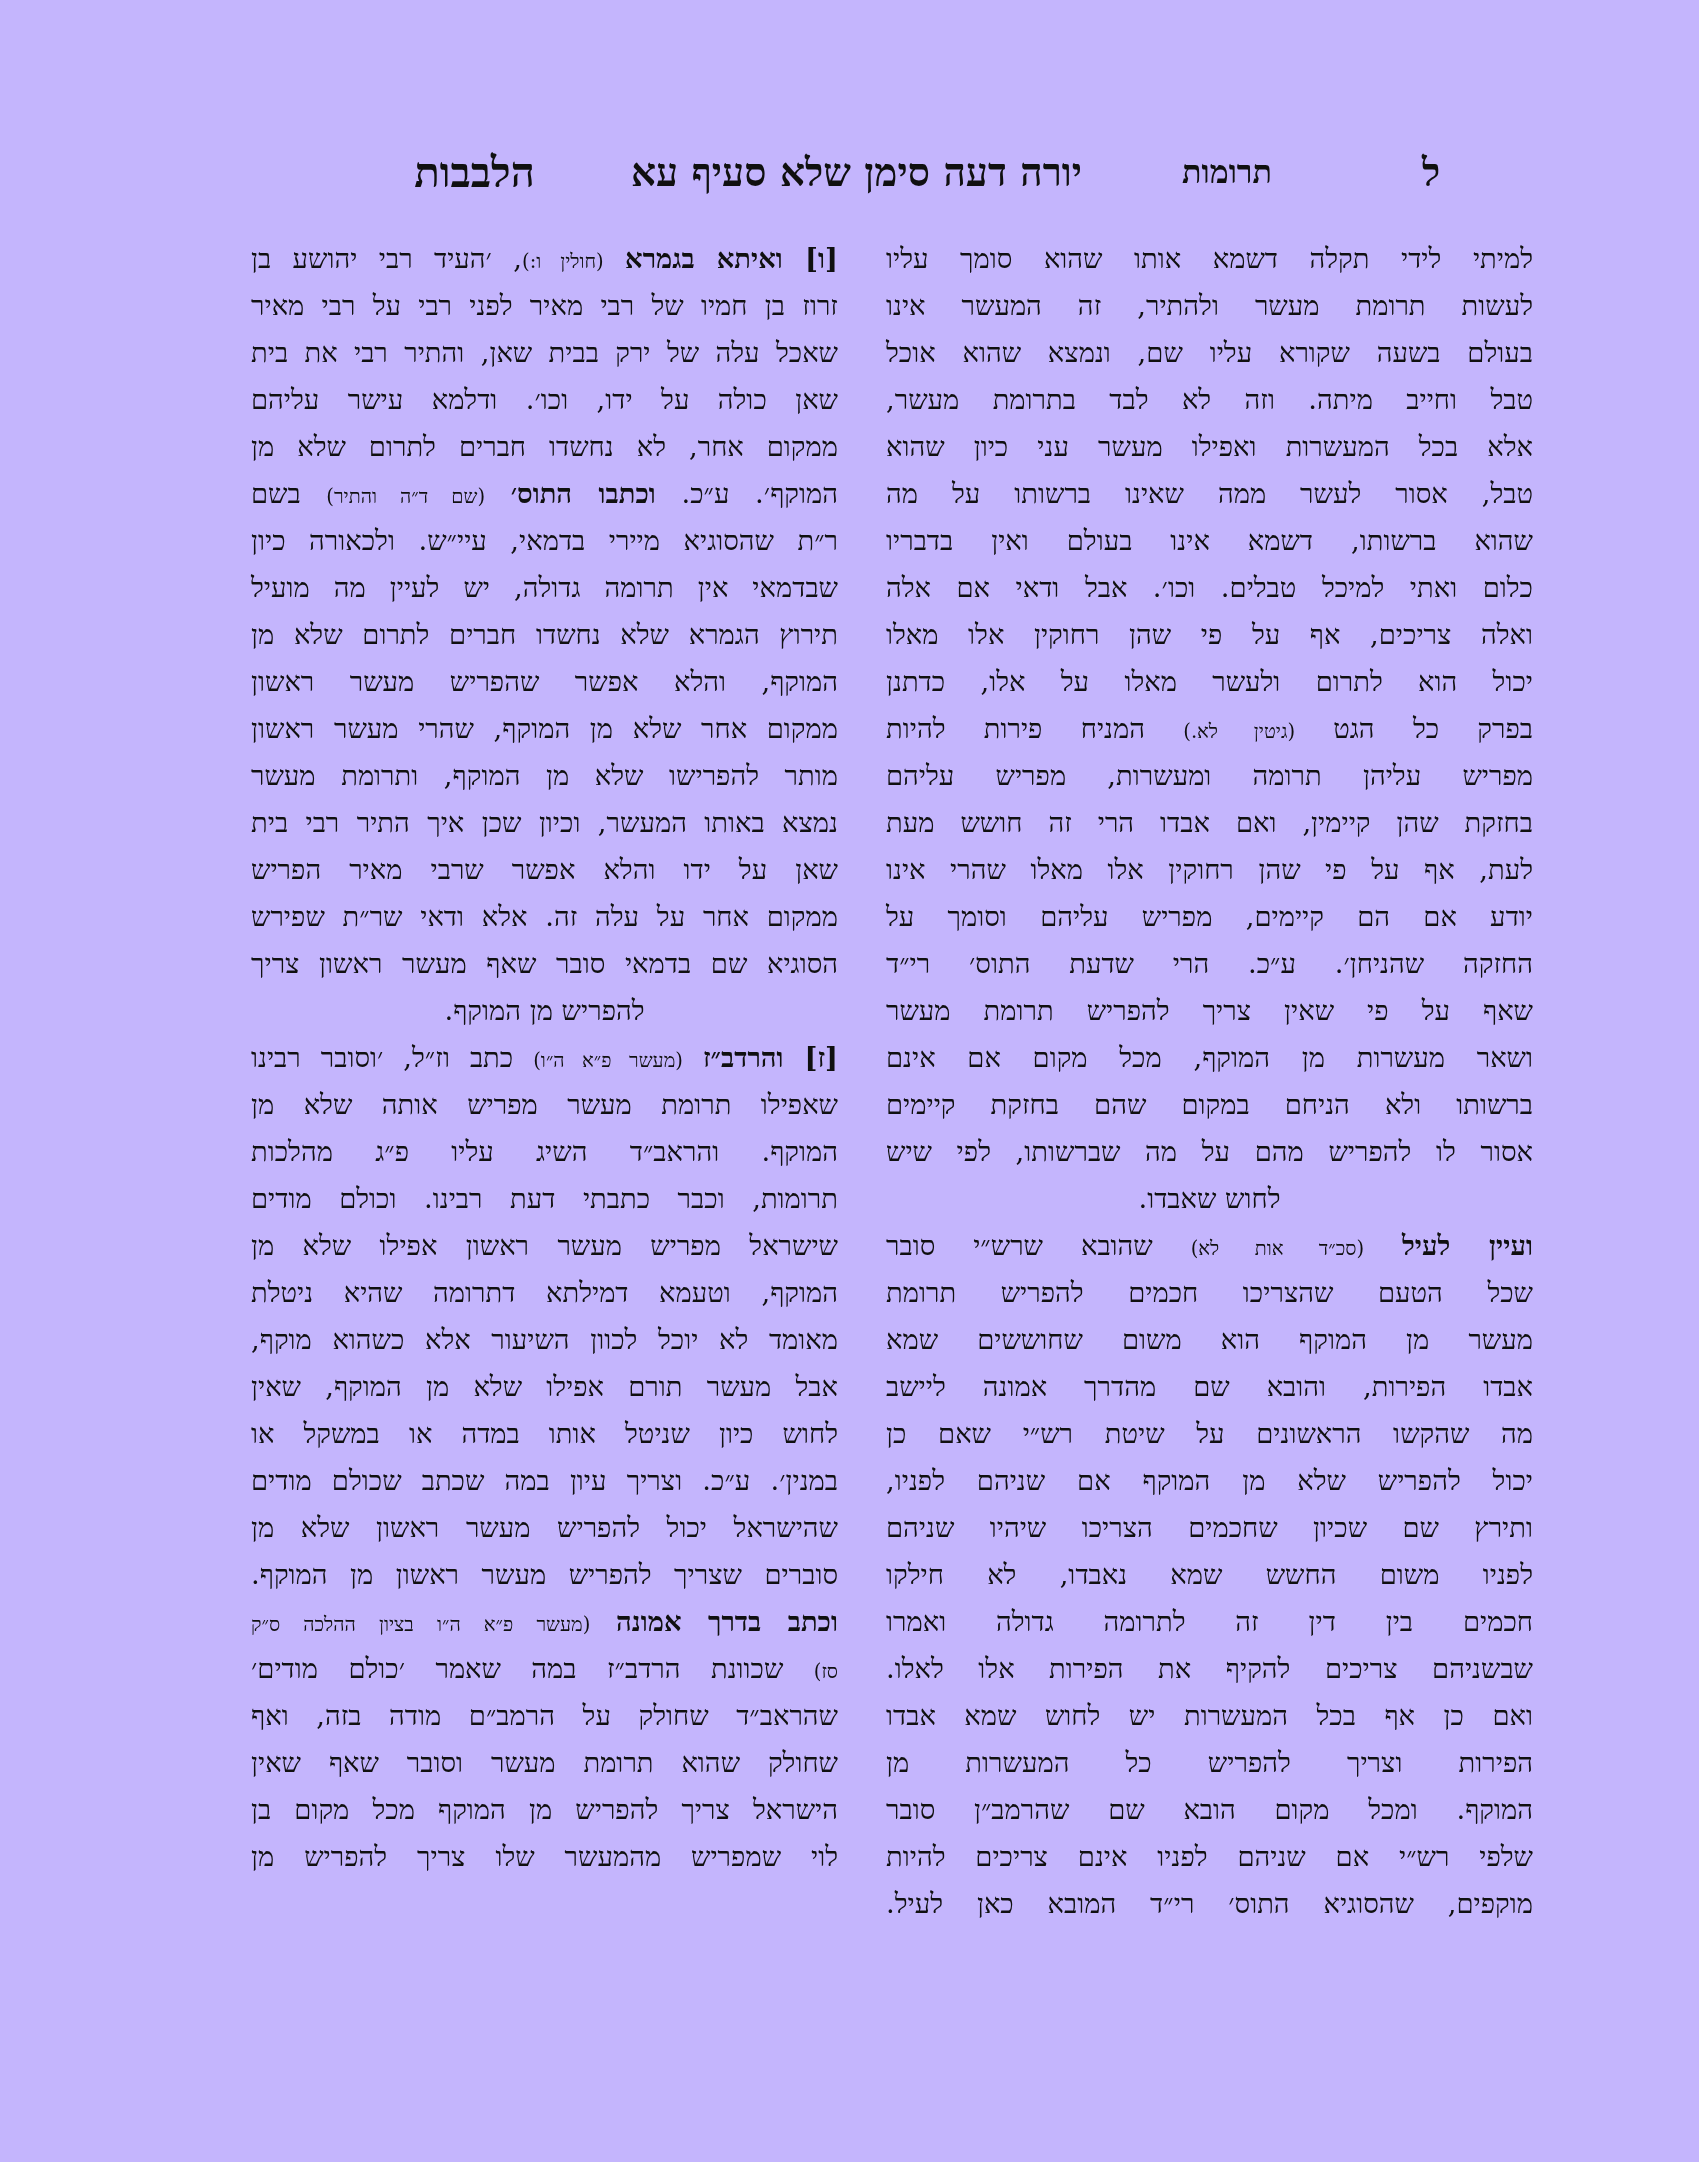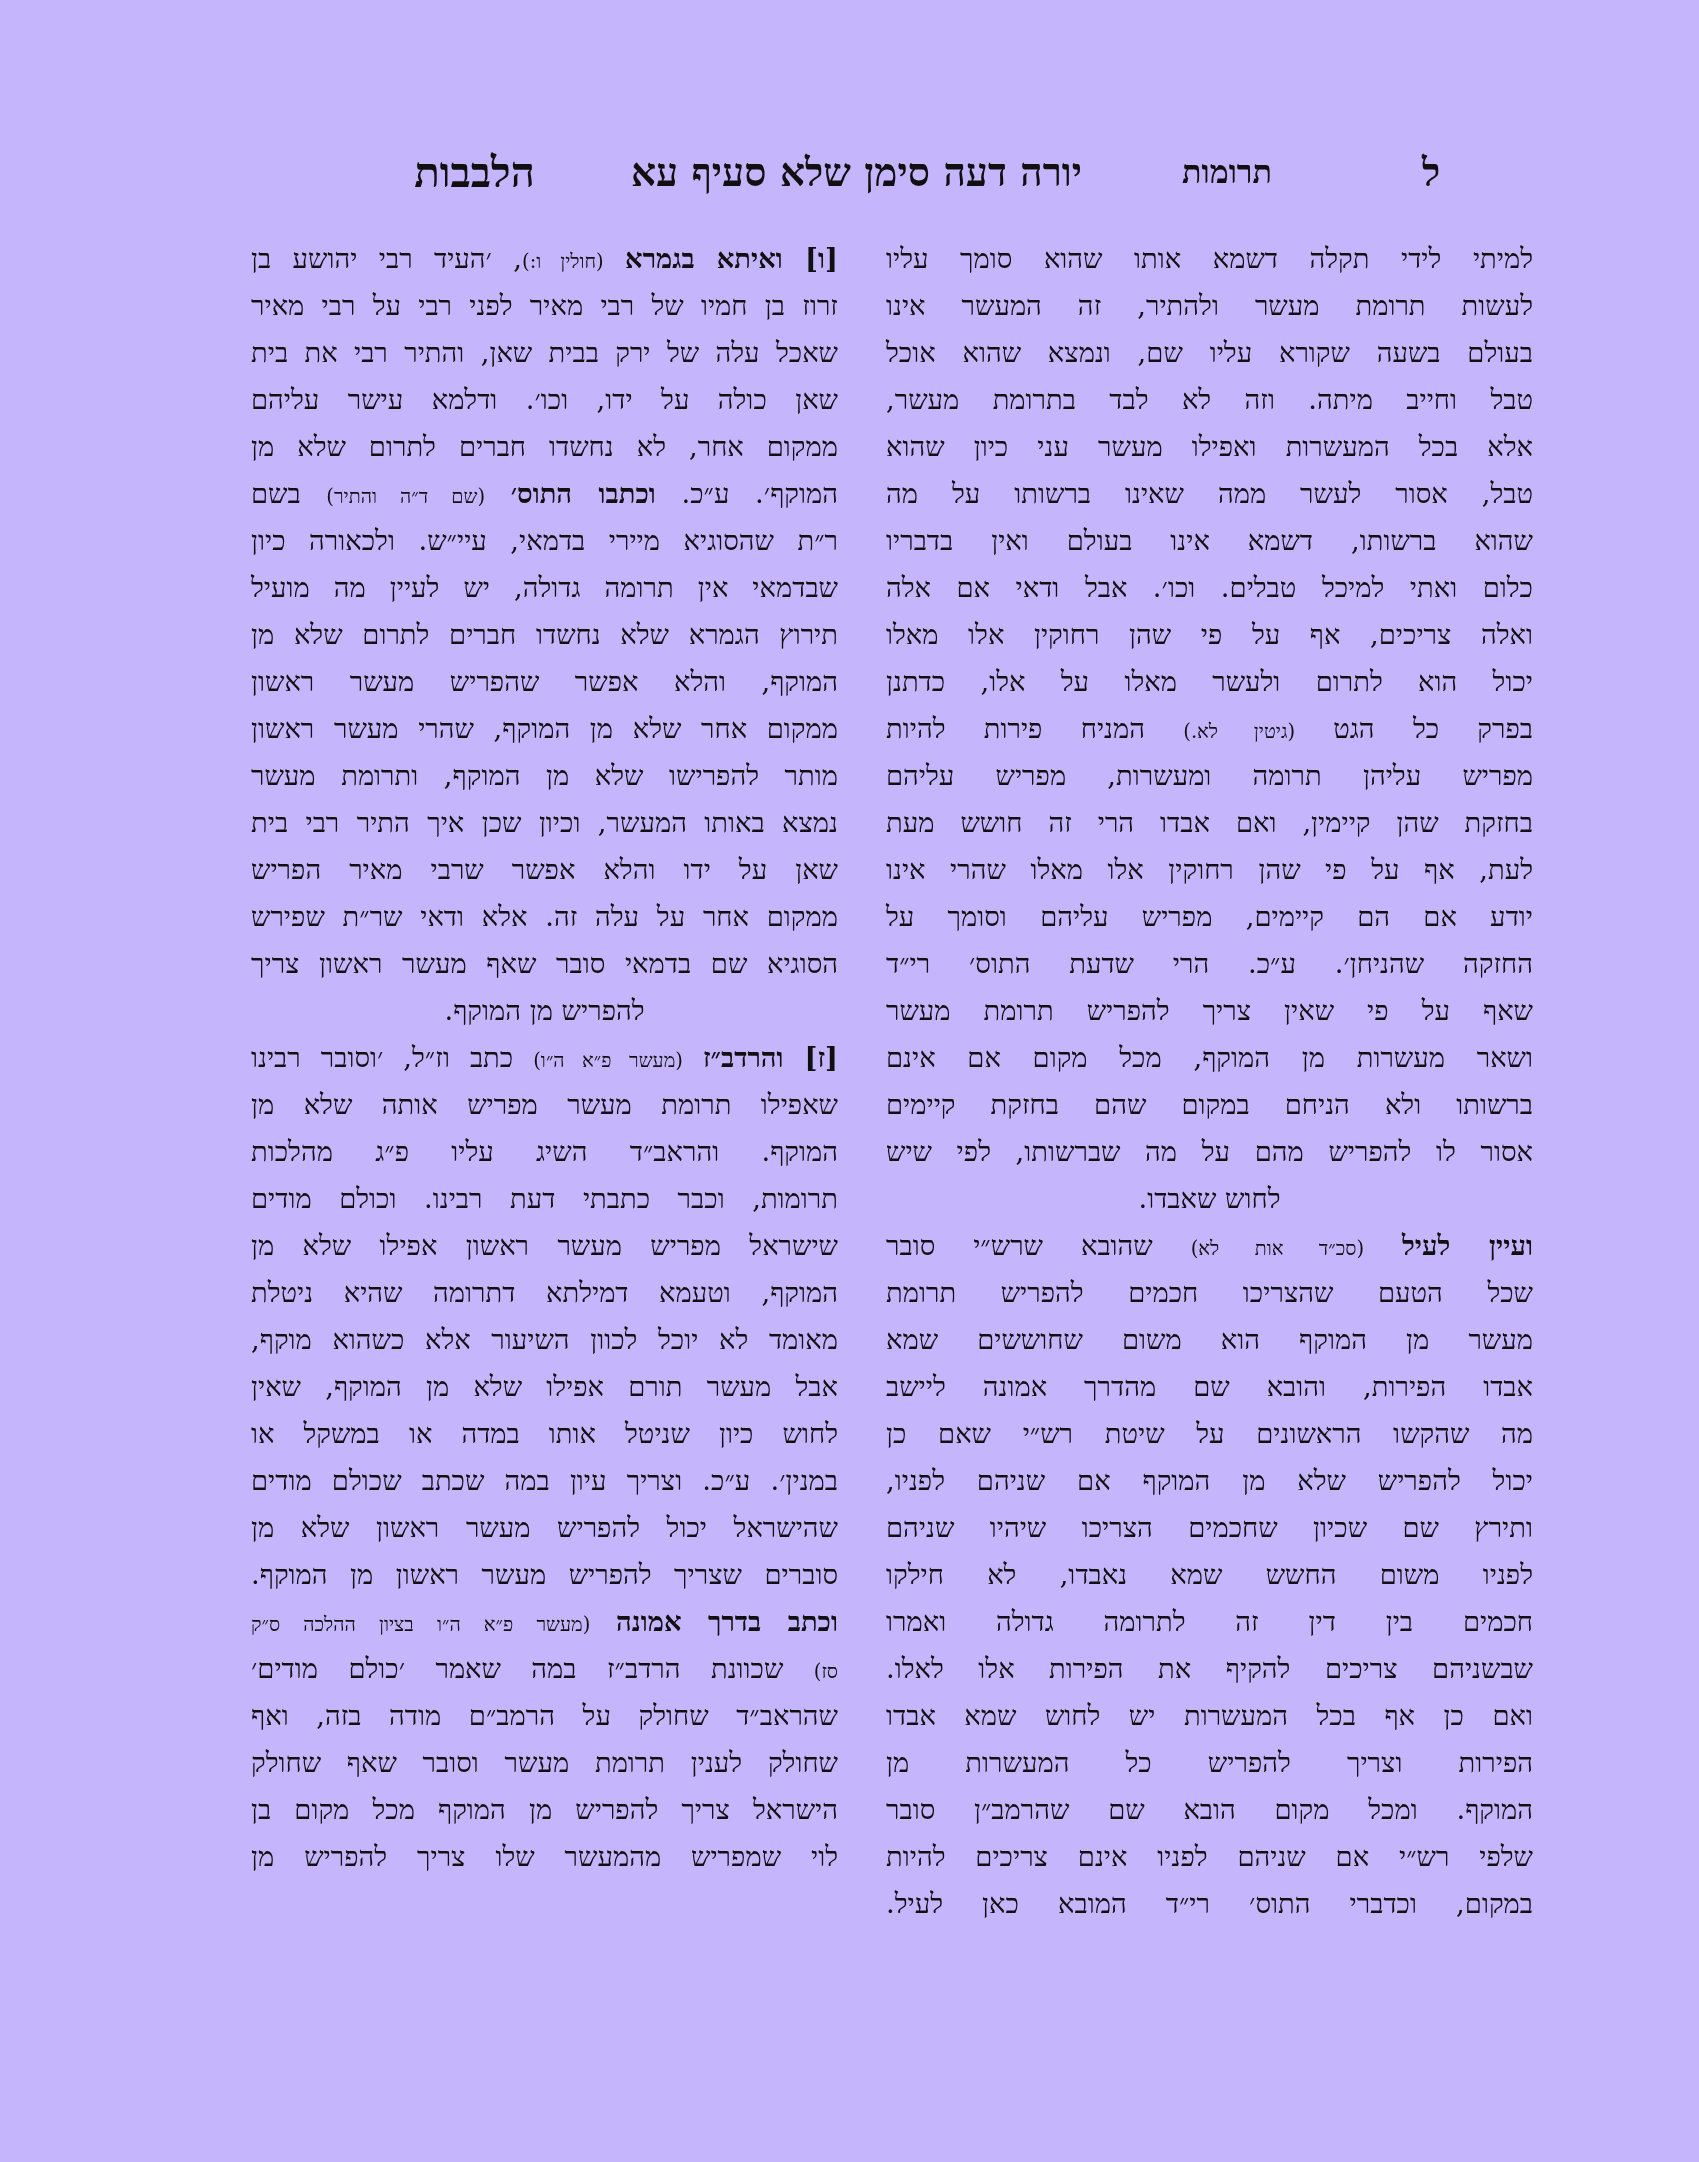--- a/index.html
+++ b/index.html
@@ -76,21 +76,21 @@
       <div class="line"><span class="seg-n">מה שהקשו הראשונים על שיטת רש״י שאם כן</span></div>
       <div class="line"><span class="seg-n">יכול להפריש שלא מן המוקף אם שניהם לפניו,</span></div>
       <div class="line"><span class="seg-n">ותירץ שם שכיון שחכמים הצריכו שיהיו שניהם</span></div>
       <div class="line"><span class="seg-n">לפניו משום החשש שמא נאבדו, לא חילקו</span></div>
       <div class="line"><span class="seg-n">חכמים בין דין זה לתרומה גדולה ואמרו</span></div>
       <div class="line"><span class="seg-n">שבשניהם צריכים להקיף את הפירות אלו לאלו.</span></div>
       <div class="line"><span class="seg-n">ואם כן אף בכל המעשרות יש לחוש שמא אבדו</span></div>
       <div class="line"><span class="seg-n">הפירות וצריך להפריש כל המעשרות מן</span></div>
       <div class="line"><span class="seg-n">המוקף. ומכל מקום הובא שם שהרמב״ן סובר</span></div>
       <div class="line"><span class="seg-n">שלפי רש״י אם שניהם לפניו אינם צריכים להיות</span></div>
-      <div class="line"><span class="seg-n">במקום, וכדברי התוס׳ רי״ד המובא כאן לעיל.</span></div>
+      <div class="line"><span class="seg-n">מוקפים, שהסוגיא התוס׳ רי״ד המובא כאן לעיל.</span></div>
     </div>
   <div class="col col-left">
       <div class="line"><span class="seg-br">[ו] </span><span class="seg-b">ואיתא בגמרא</span><span class="seg-n"> </span><span class="seg-s">(חולין ו:)</span><span class="seg-n">, ׳העיד רבי יהושע בן</span></div>
       <div class="line"><span class="seg-n">זרוז בן חמיו של רבי מאיר לפני רבי על רבי מאיר</span></div>
       <div class="line"><span class="seg-n">שאכל עלה של ירק בבית שאן, והתיר רבי את בית</span></div>
       <div class="line"><span class="seg-n">שאן כולה על ידו, וכו׳. ודלמא עישר עליהם</span></div>
       <div class="line"><span class="seg-n">ממקום אחר, לא נחשדו חברים לתרום שלא מן</span></div>
       <div class="line"><span class="seg-n">המוקף׳. ע״כ. </span><span class="seg-b">וכתבו התוס׳</span><span class="seg-n"> </span><span class="seg-s">(שם ד״ה והתיר)</span><span class="seg-n"> בשם</span></div>
       <div class="line"><span class="seg-n">ר״ת שהסוגיא מיירי בדמאי, עיי״ש. ולכאורה כיון</span></div>
       <div class="line"><span class="seg-n">שבדמאי אין תרומה גדולה, יש לעיין מה מועיל</span></div>
@@ -111,19 +111,19 @@
       <div class="line"><span class="seg-n">המוקף, וטעמא דמילתא דתרומה שהיא ניטלת</span></div>
       <div class="line"><span class="seg-n">מאומד לא יוכל לכוון השיעור אלא כשהוא מוקף,</span></div>
       <div class="line"><span class="seg-n">אבל מעשר תורם אפילו שלא מן המוקף, שאין</span></div>
       <div class="line"><span class="seg-n">לחוש כיון שניטל אותו במדה או במשקל או</span></div>
       <div class="line"><span class="seg-n">במנין׳. ע״כ. וצריך עיון במה שכתב שכולם מודים</span></div>
       <div class="line"><span class="seg-n">שהישראל יכול להפריש מעשר ראשון שלא מן</span></div>
       <div class="line"><span class="seg-n">סוברים שצריך להפריש מעשר ראשון מן המוקף.</span></div>
       <div class="line"><span class="seg-b">וכתב בדרך אמונה</span><span class="seg-n"> </span><span class="seg-s">(מעשר פ״א ה״ו בציון ההלכה ס״ק</span></div>
       <div class="line"><span class="seg-s">סז)</span><span class="seg-n"> שכוונת הרדב״ז במה שאמר ׳כולם מודים׳</span></div>
       <div class="line"><span class="seg-n">שהראב״ד שחולק על הרמב״ם מודה בזה, ואף</span></div>
-      <div class="line"><span class="seg-n">שחולק לענין תרומת מעשר וסובר שאף שחולק</span></div>
+      <div class="line"><span class="seg-n">שחולק שהוא תרומת מעשר וסובר שאף שאין</span></div>
       <div class="line"><span class="seg-n">הישראל צריך להפריש מן המוקף מכל מקום בן</span></div>
       <div class="line"><span class="seg-n">לוי שמפריש מהמעשר שלו צריך להפריש מן</span></div>
     </div>
 
 </div>
 
 
 </body></html>

